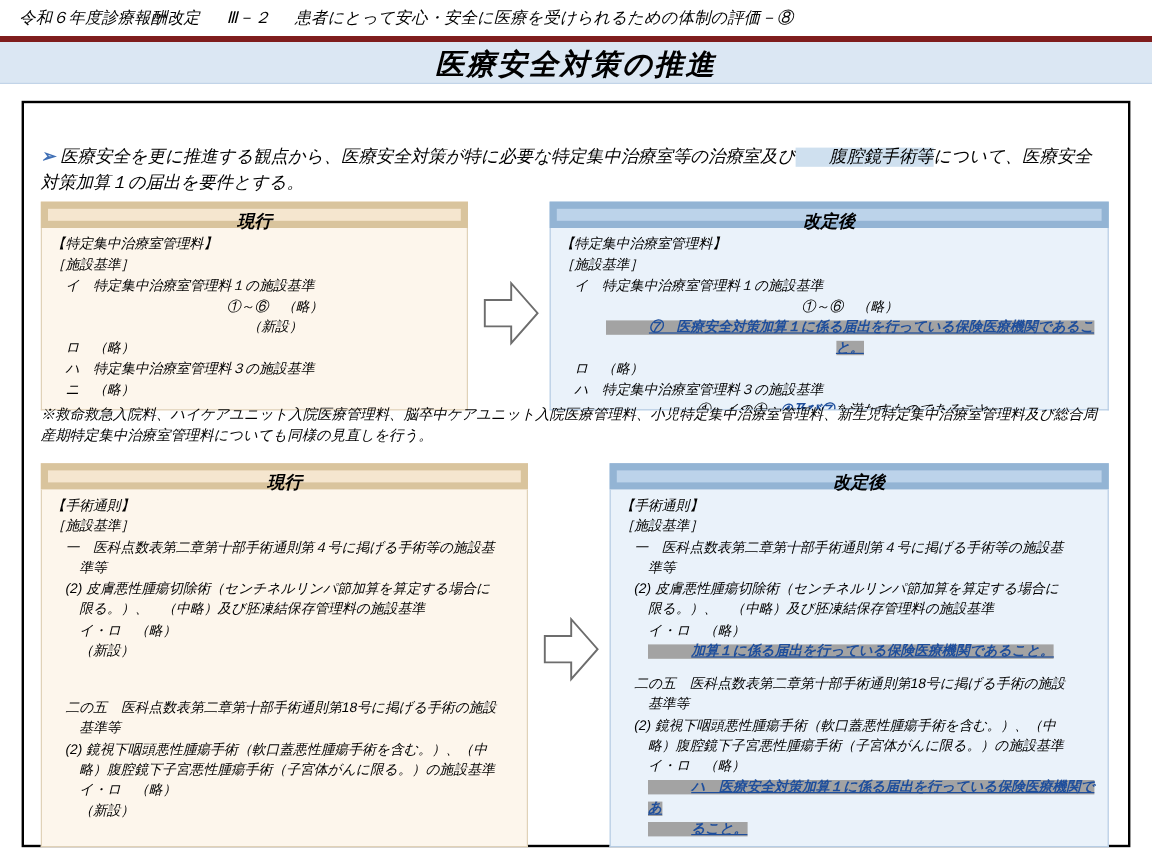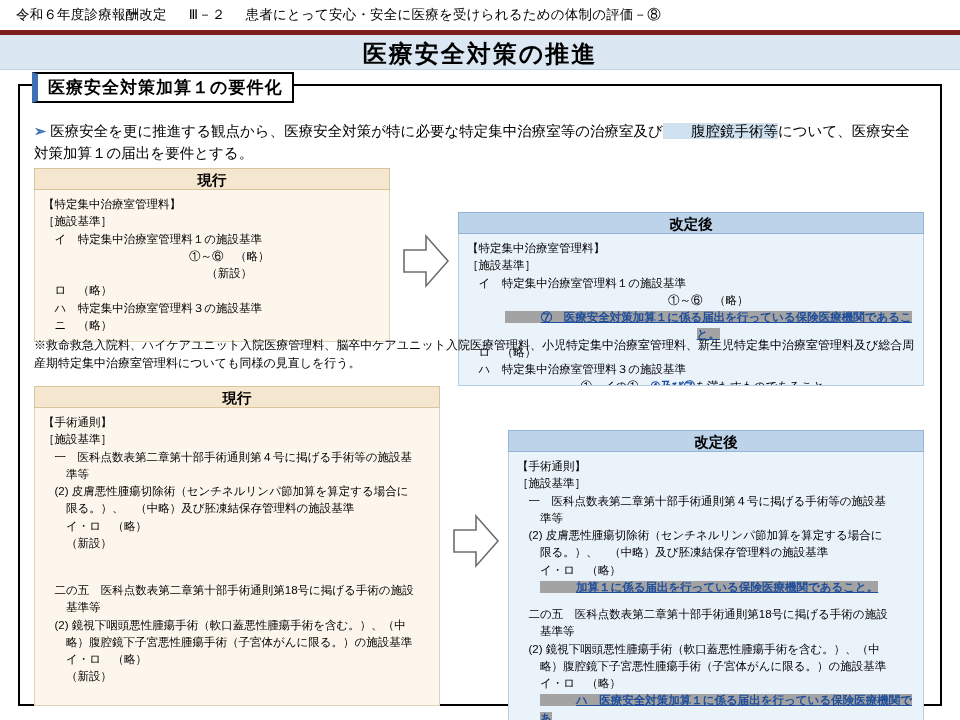--- a/index.html
+++ b/index.html
@@ -12,20 +12,21 @@
     background: #ffffff;
     font-family: "Liberation Sans", sans-serif;
     color: #000000;
     overflow: hidden;
   }
   .page {
     position: relative;
     width: 960px;
     height: 555px;
     box-sizing: border-box;
+    font-style: italic;
   }
   
   .kicker {
     position: absolute;
     top: 6px;
     left: 16px;
     font-size: 13.5px;
     letter-spacing: 0.2px;
     white-space: nowrap;
   }
@@ -98,31 +99,30 @@
   .col {
     position: absolute;
     box-sizing: border-box;
   }
   .band {
     height: 22px;
     line-height: 22px;
     text-align: center;
     font-size: 14.5px;
     font-weight: bold;
-    border: 1px solid #be185d;
+    border: 6px solid #be185d;
     box-sizing: border-box;
   }
   .band.cur {
     background: #f5e6cf;
     border-color: #d9c49d;
   }
   .band.new {
     background: #bcd3ea;
     border-color: #93b4d4;
-    margin-top: 44px;
   }
   .body-box {
     border: 1px solid #c9c9bb;
     border-top: none;
     box-sizing: border-box;
     font-size: 11.5px;
     line-height: 1.5;
     padding: 6px 8px 6px 8px;
     overflow: hidden;
   }
@@ -174,21 +174,20 @@
     <span>令和６年度診療報酬改定</span>
     <span class="sec">Ⅲ－２</span>
     <span class="sub">患者にとって安心・安全に医療を受けられるための体制の評価－⑧</span>
   </div>
 
   <div class="title-band">
     <div class="title">医療安全対策の推進</div>
   </div>
 
   <div class="frame"></div>
-  <div class="frame-title">医療安全対策加算１の要件化</div>
 
   <div class="lead">
     <span class="bullet">➢</span><span>医療安全を更に推進する観点から、医療安全対策が特に必要な特定集中治療室等の治療室及び</span><span class="hl">腹腔鏡手術等</span><span>について、医療安全対策加算１の届出を要件とする。</span>
   </div>
 
   <div class="col" style="left:34px; top:168px; width:356px;">
     <div class="band cur">現行</div>
     <div class="body-box cur" style="height:152px;">
       <div>【特定集中治療室管理料】</div>
       <div>［施設基準］</div>

